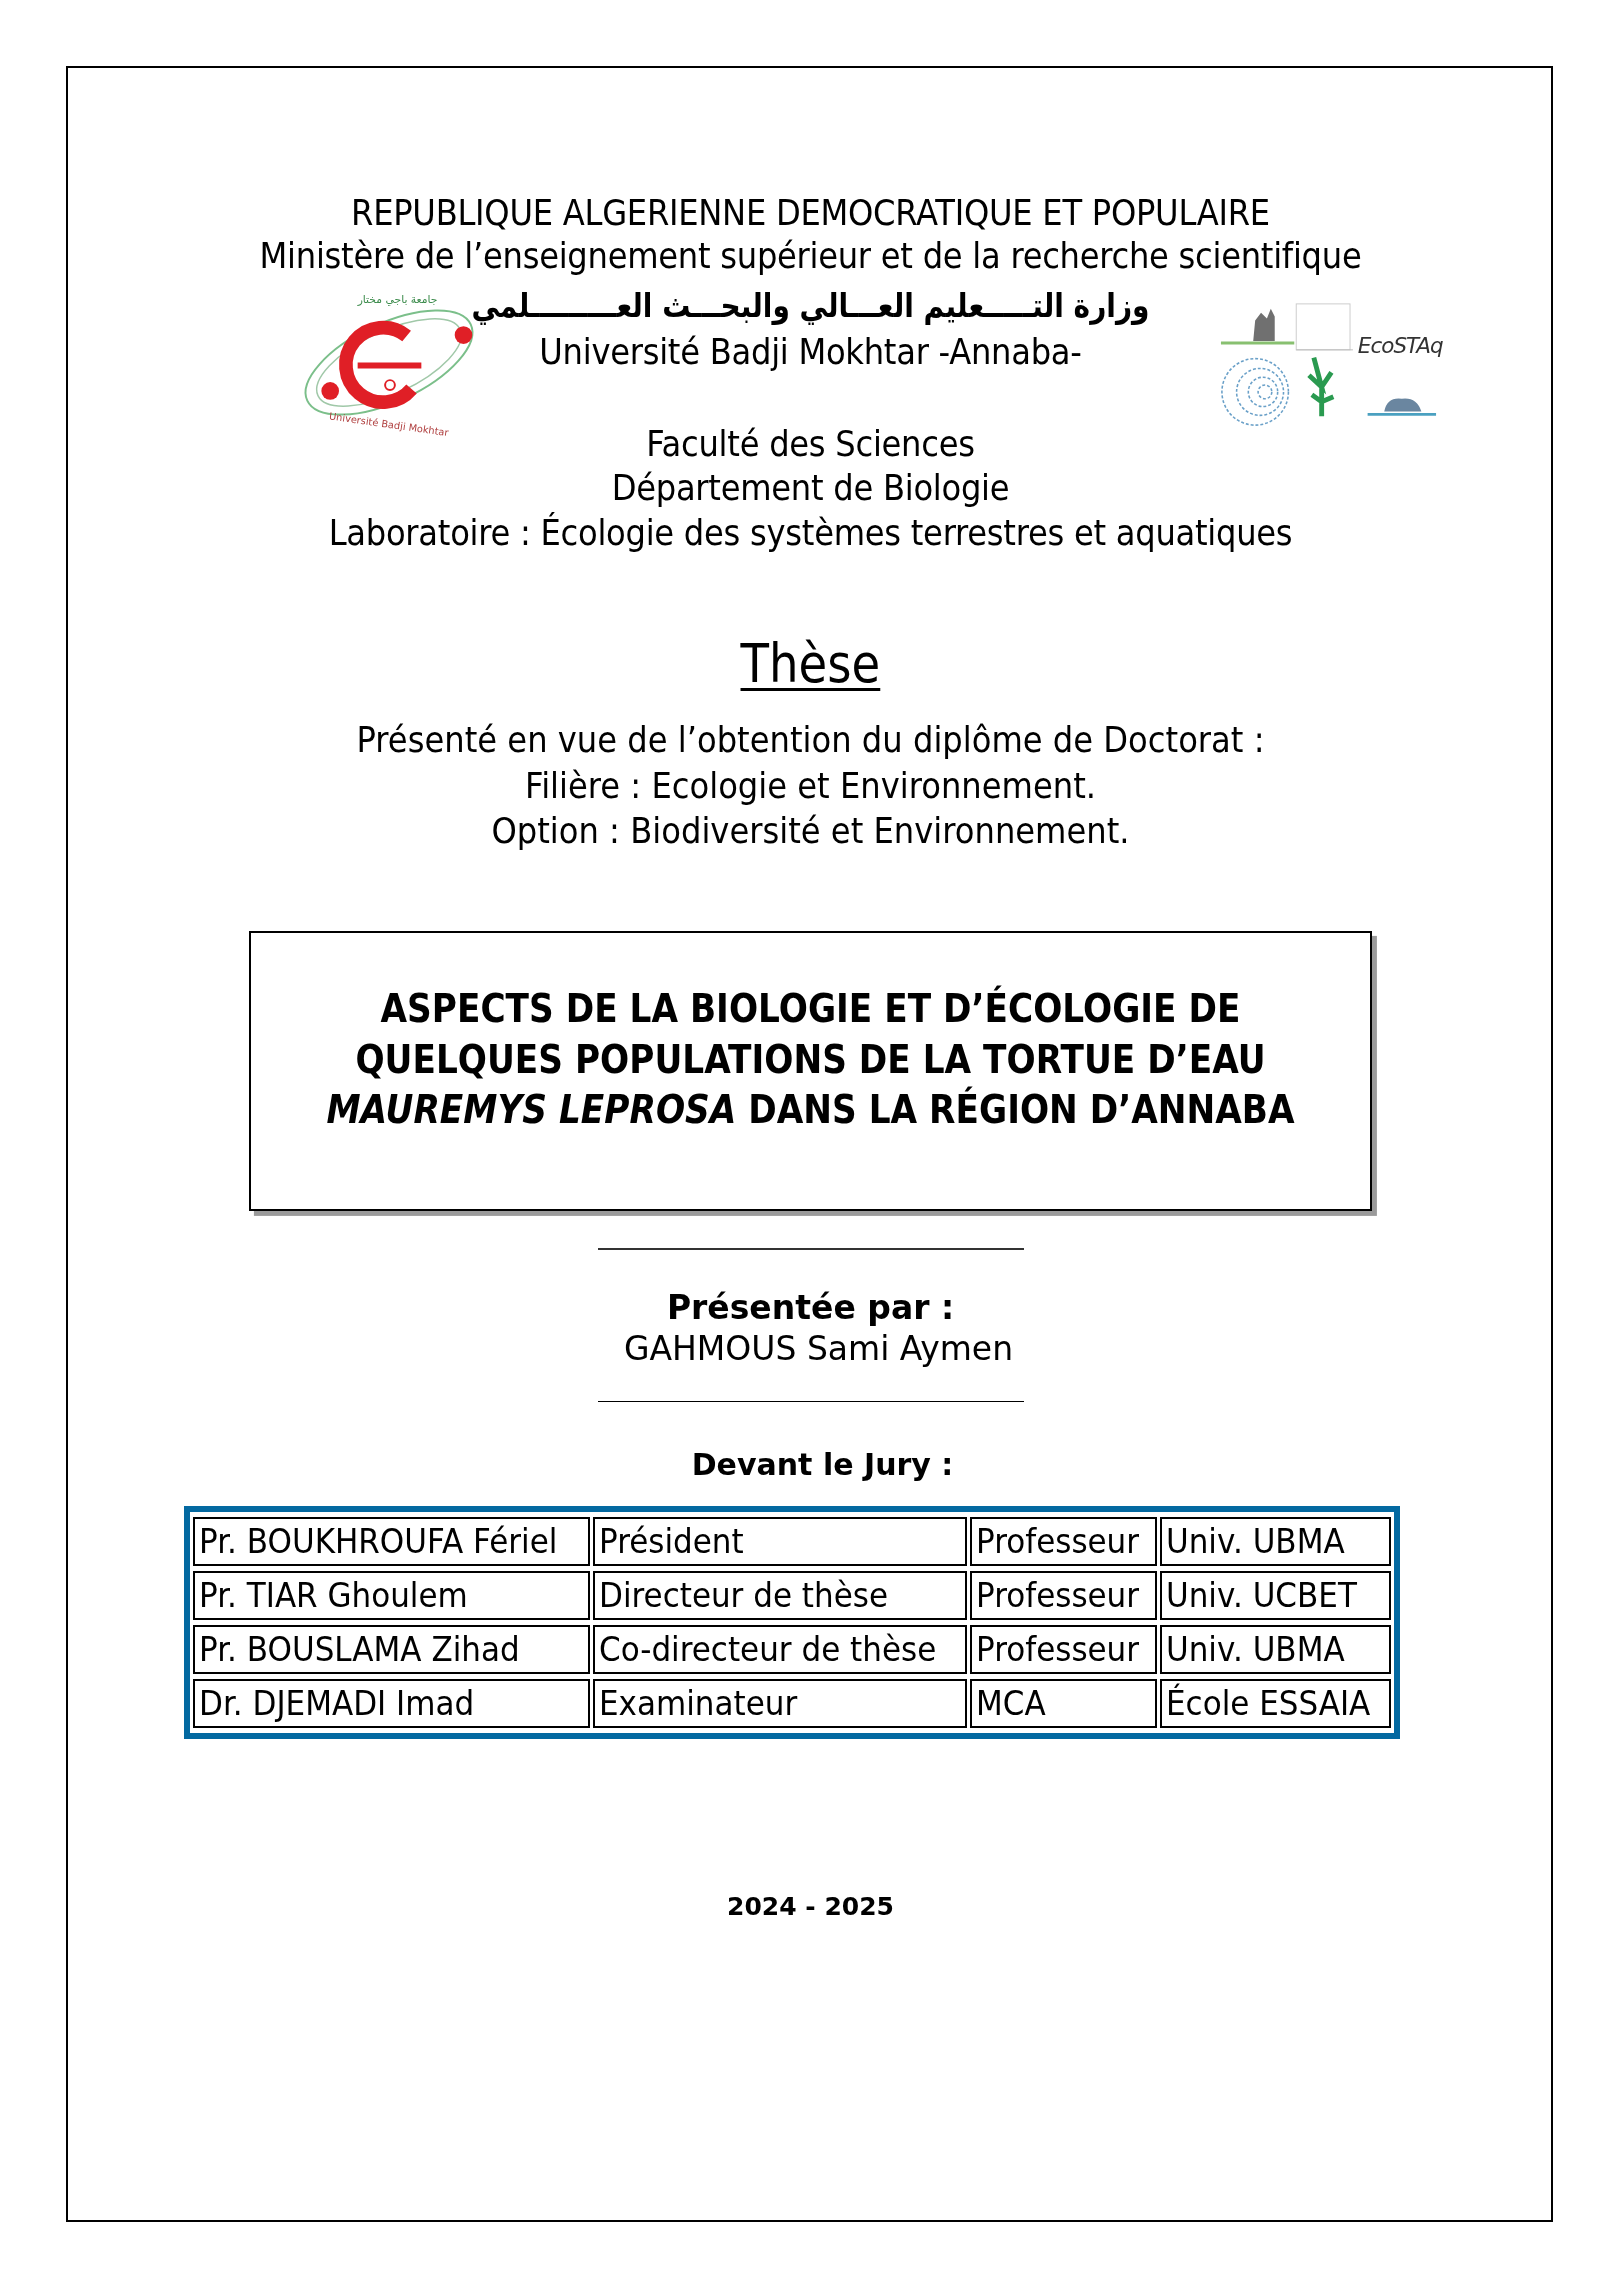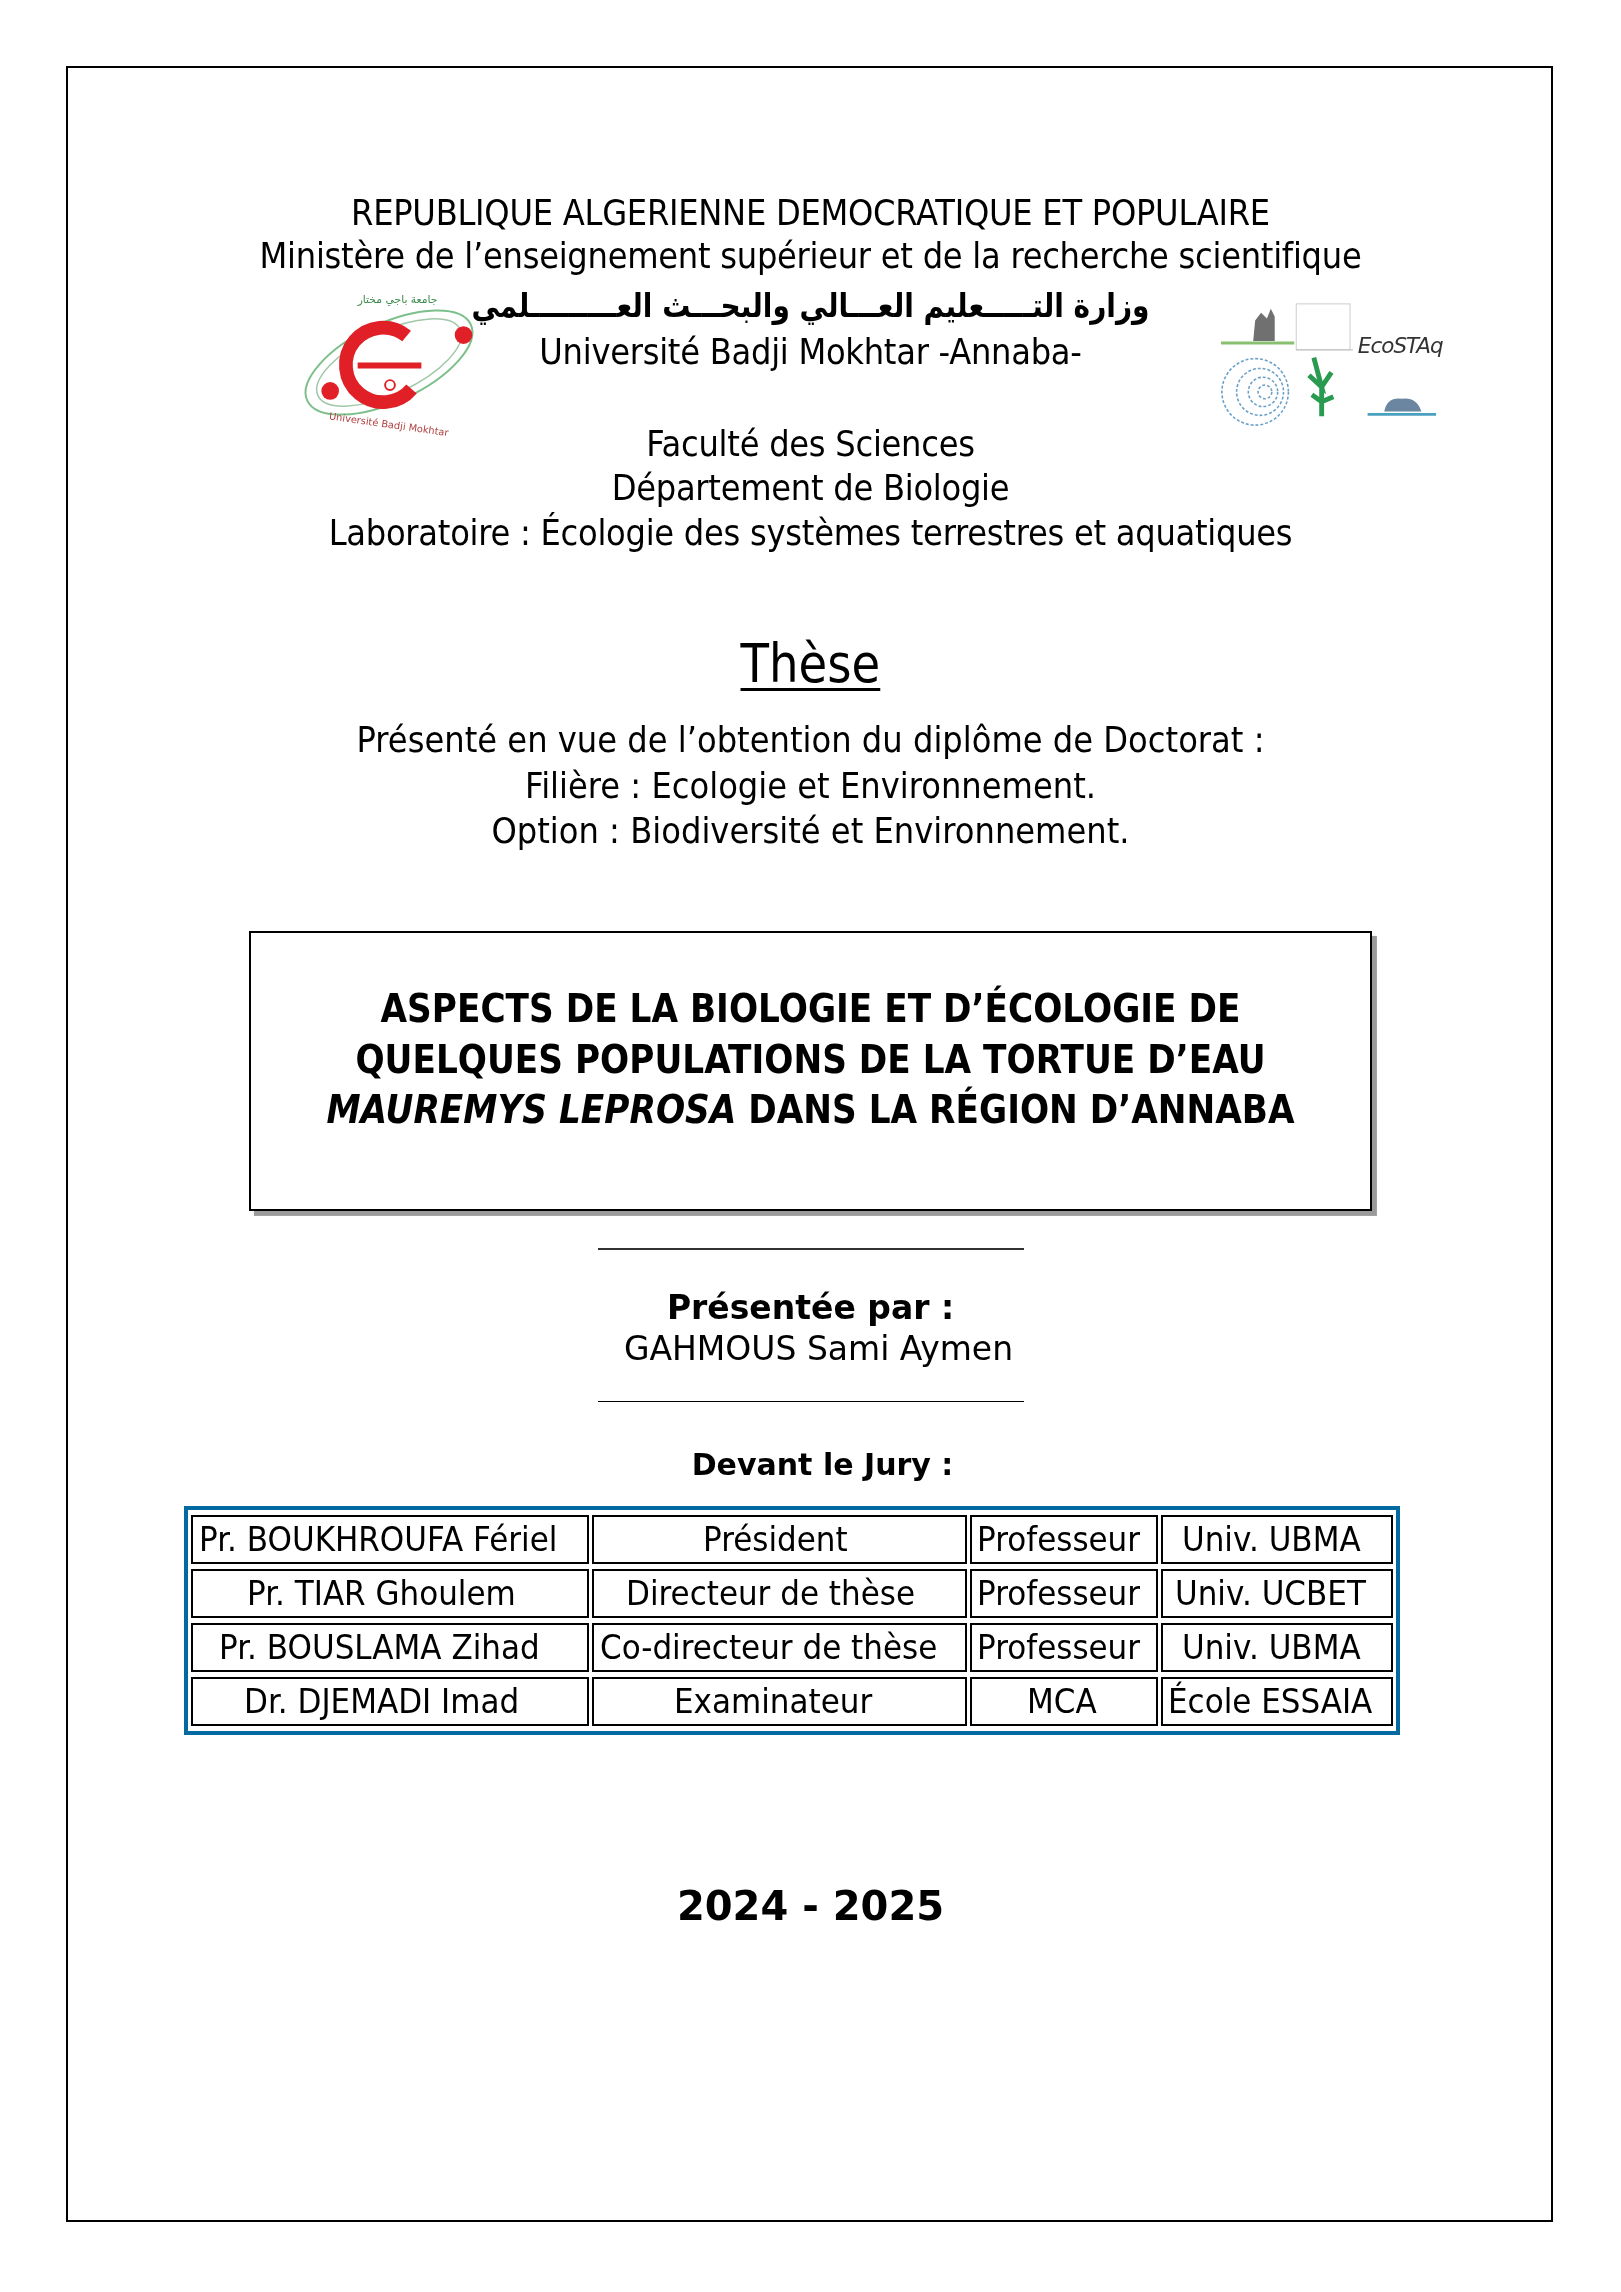--- a/index.html
+++ b/index.html
@@ -15,22 +15,22 @@
   .these { font-size:53px; line-height:63px; text-decoration:underline; text-decoration-thickness:2.9px; text-underline-offset:5.9px; transform:scaleX(0.88); }
   .sub { font-size:35px; line-height:45px; transform:scaleX(0.92); }
   .title-box { position:absolute; left:249px; top:931px; width:1123px; height:280px; border:2px solid #000; box-sizing:border-box;
                box-shadow:4.9px 4.9px 0 #9a9a9a; background:#fff; }
   .title-line { font-size:39px; font-weight:bold; line-height:51px; transform:scaleX(0.88); }
   .title-line i { font-style:italic; }
   .rule { position:absolute; height:2px; background:#333; }
   .presented { font-size:33px; font-weight:bold; line-height:41px; }
   .author { font-size:33px; line-height:41px; }
   .jury-label { font-size:30px; font-weight:bold; line-height:39px; }
-  .year { font-size:40px; font-weight:bold; line-height:41px; }
-  table.jury { position:absolute; left:184px; top:1506px; width:1216px; border:4px solid #0369a1; border-collapse:separate; border-spacing:3.9px 5.9px;text-align:center; }
+  .year { font-size:25px; font-weight:bold; line-height:41px; }
+  table.jury { position:absolute; left:184px; top:1506px; width:1216px; border:6px solid #0369a1; border-collapse:separate; border-spacing:3.9px 5.9px; }
   table.jury td { border:2px solid #000; font-size:33px; line-height:41px; padding:2px 3.9px; white-space:nowrap; }
   table.jury td span { display:inline-block; transform:scaleX(0.94); transform-origin:left; }
 </style>
 </head>
 <body>
 
 <div class="page-border"></div>
 
 <div class="center hdr" style="top:192px;">REPUBLIQUE ALGERIENNE DEMOCRATIQUE ET POPULAIRE</div>
 <div class="center hdr" style="top:235px;">Ministère de l’enseignement supérieur et de la recherche scientifique</div>

